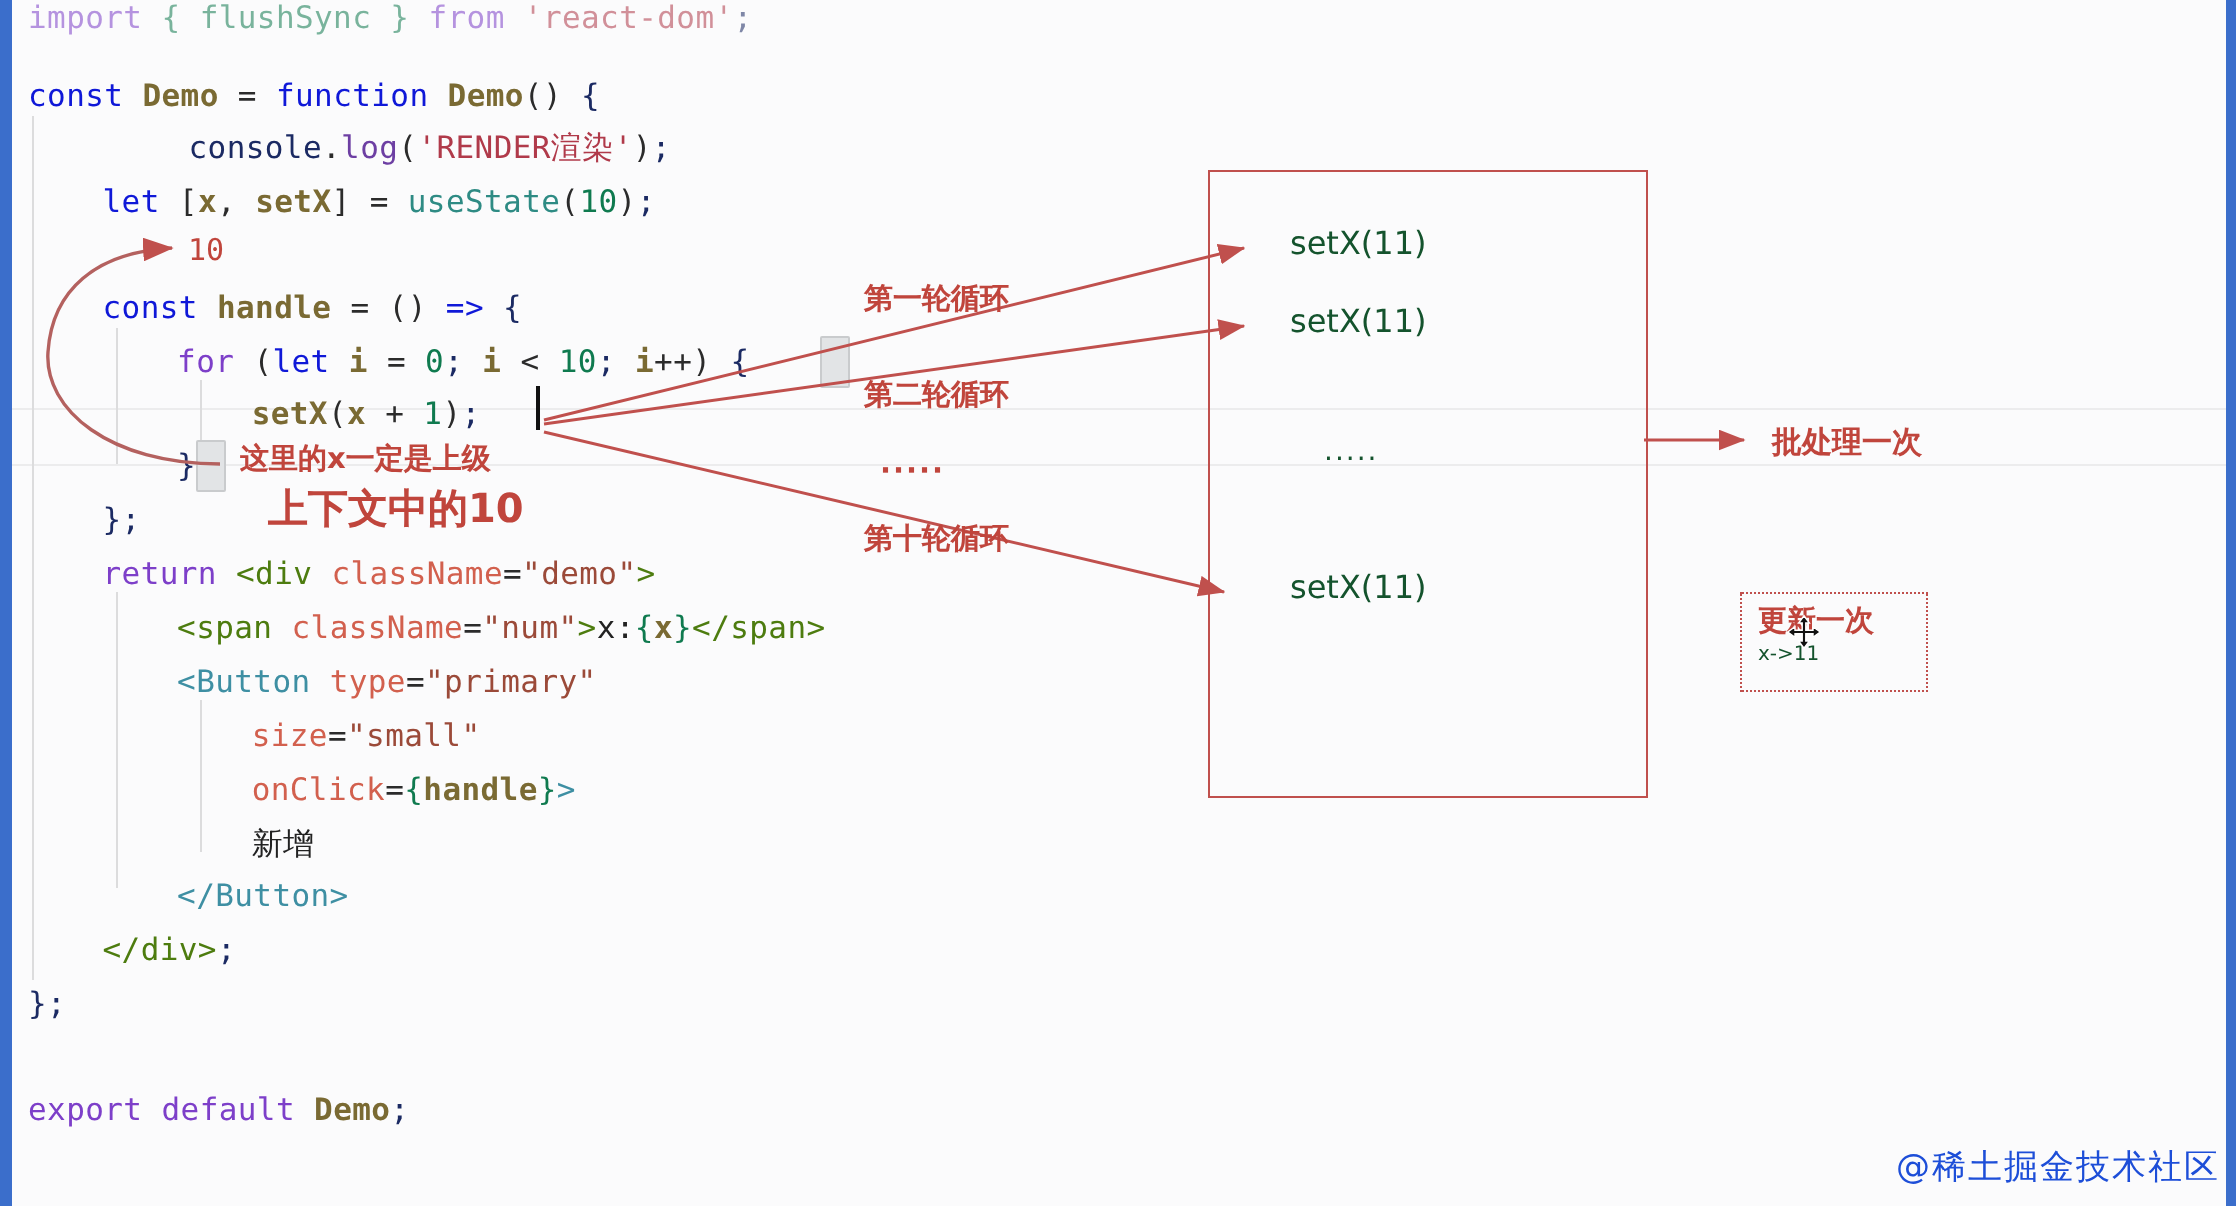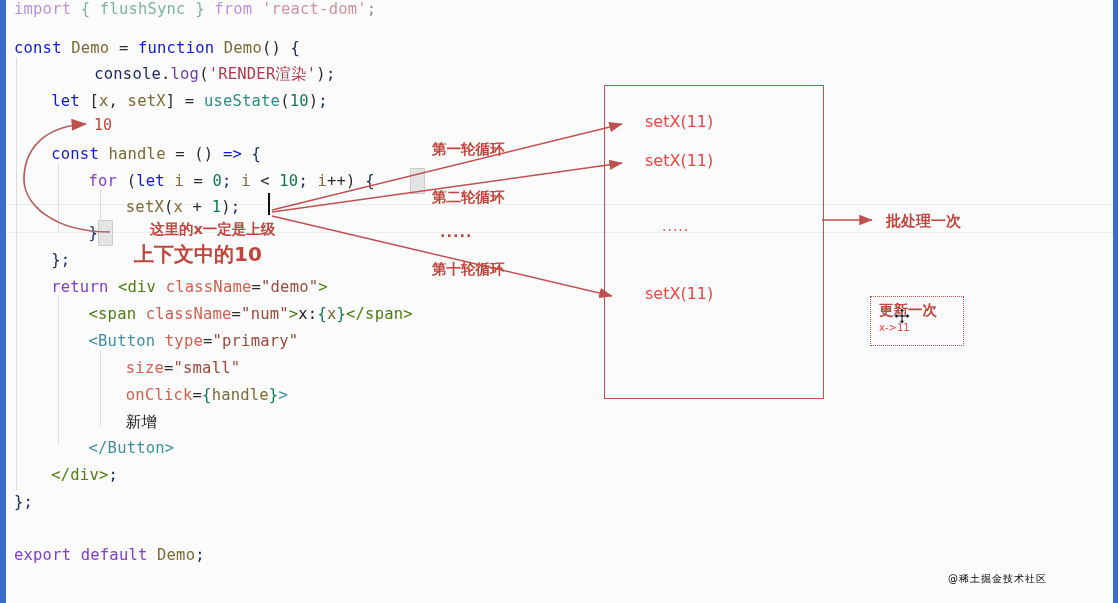--- a/index.html
+++ b/index.html
@@ -68,21 +68,21 @@
     white-space: pre;
     letter-spacing: 0.2px;
   }
   .line.clipped {
     opacity: 0.55;
   }
 
   
   .kw        { color: #0f18d8; }            
   .kw2       { color: #7d3fc9; margin-top: 16px; }            
-  .ident     { color: #7a6a33; }            
+  .ident     { color: #7a6a33; font-weight: bold; }            
   .obj       { color: #1b2a63; margin-left: 43px; }            
   .prop      { color: #6d3fa3; }            
   .fn        { color: #2e8b84; }            
   .num       { color: #0f7a4f; }            
   .str       { color: #b03a4a; }            
   .punct     { color: #1b2a63; }
   .brace     { color: #0f7a4f; }
   .tag       { color: #4d7c0f; }            
   .comp      { color: #3e8fa3; margin-top: 12px; }            
   .attr      { color: #d2604e; }            
@@ -108,21 +108,21 @@
   
   .anno {
     position: absolute;
     color: #c0453c;
     font-family: "DejaVu Sans", "Liberation Sans", sans-serif;
     font-weight: 700;
     white-space: pre;
   }
   .anno-mono {
     position: absolute;
-    color: #ef4444;
+    color: #14532d;
     font-family: "DejaVu Sans", "Liberation Sans", sans-serif;
     font-weight: 400;
     white-space: pre;
   }
   .anno-num {
     position: absolute;
     color: #c0453c;
     font-family: "DejaVu Sans Mono", "Liberation Mono", monospace;
     font-weight: 400;
     white-space: pre;
@@ -142,23 +142,23 @@
   svg.overlay {
     position: absolute;
     left: 0; top: 0;
     width: 1118px; height: 603px;
     overflow: visible;
     pointer-events: none;
   }
 
   .watermark {
     position: absolute;
-    color: #000000;
+    color: #1d4ed8;
     font-family: "DejaVu Sans", "Liberation Sans", sans-serif;
-    font-size: 10px;
+    font-size: 17px;
     letter-spacing: 1px;
     white-space: pre;
   }
 
   
   .move-cursor {
     position: absolute;
     width: 18px; height: 18px;
   }
 </style>
@@ -208,21 +208,21 @@
   <div id="batch-items">
       <span class="anno-mono" style="left: 645px; top: 112px; font-size: 16px;">setX(11)</span>
       <span class="anno-mono" style="left: 645px; top: 151px; font-size: 16px;">setX(11)</span>
       <span class="anno-mono" style="left: 662px; top: 222px; font-size: 14px; letter-spacing: 1px;">·····</span>
       <span class="anno-mono" style="left: 645px; top: 284px; font-size: 16px;">setX(11)</span>
     </div>
 
   <span class="anno-num" style="left:94px; top:116px; font-size:15px;">10</span>
 
 
-  <span class="anno" style="left:150px; top:220px; font-size:14.5px;">这里的x一定是上级</span>
+  <span class="anno" style="left:120px; top:220px; font-size:14.5px;">这里的x一定是上级</span>
 
   <span class="anno" style="left:134px; top:241px; font-size:20px;">上下文中的10</span>
 
   <span class="anno" style="left:432px; top:140px; font-size:14.5px;">第一轮循环</span>
 
   <span class="anno" style="left:432px; top:188px; font-size:14.5px;">第二轮循环</span>
 
   <span class="anno" style="left:440px; top:228px; font-size:14.5px; letter-spacing:1px;">·····</span>
 
   <span class="anno" style="left:432px; top:260px; font-size:14.5px;text-align:right;">第十轮循环</span>

